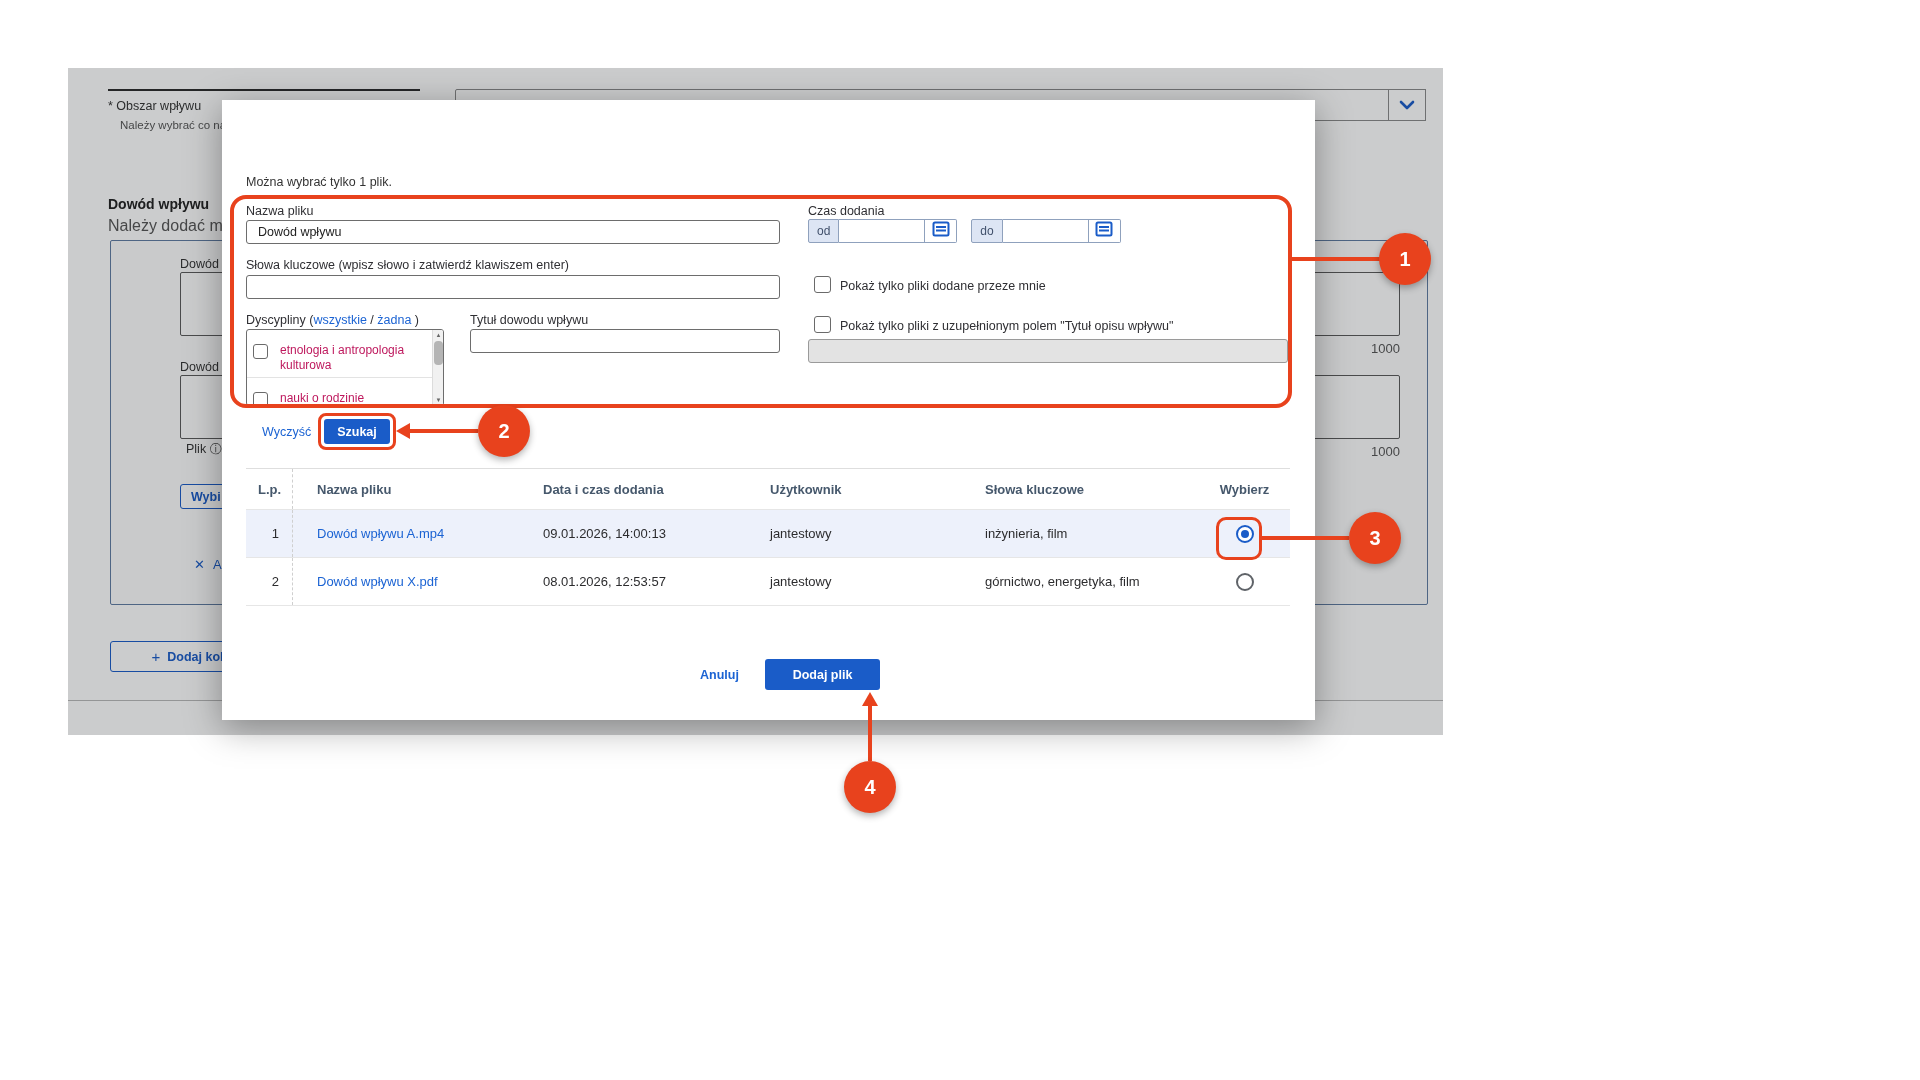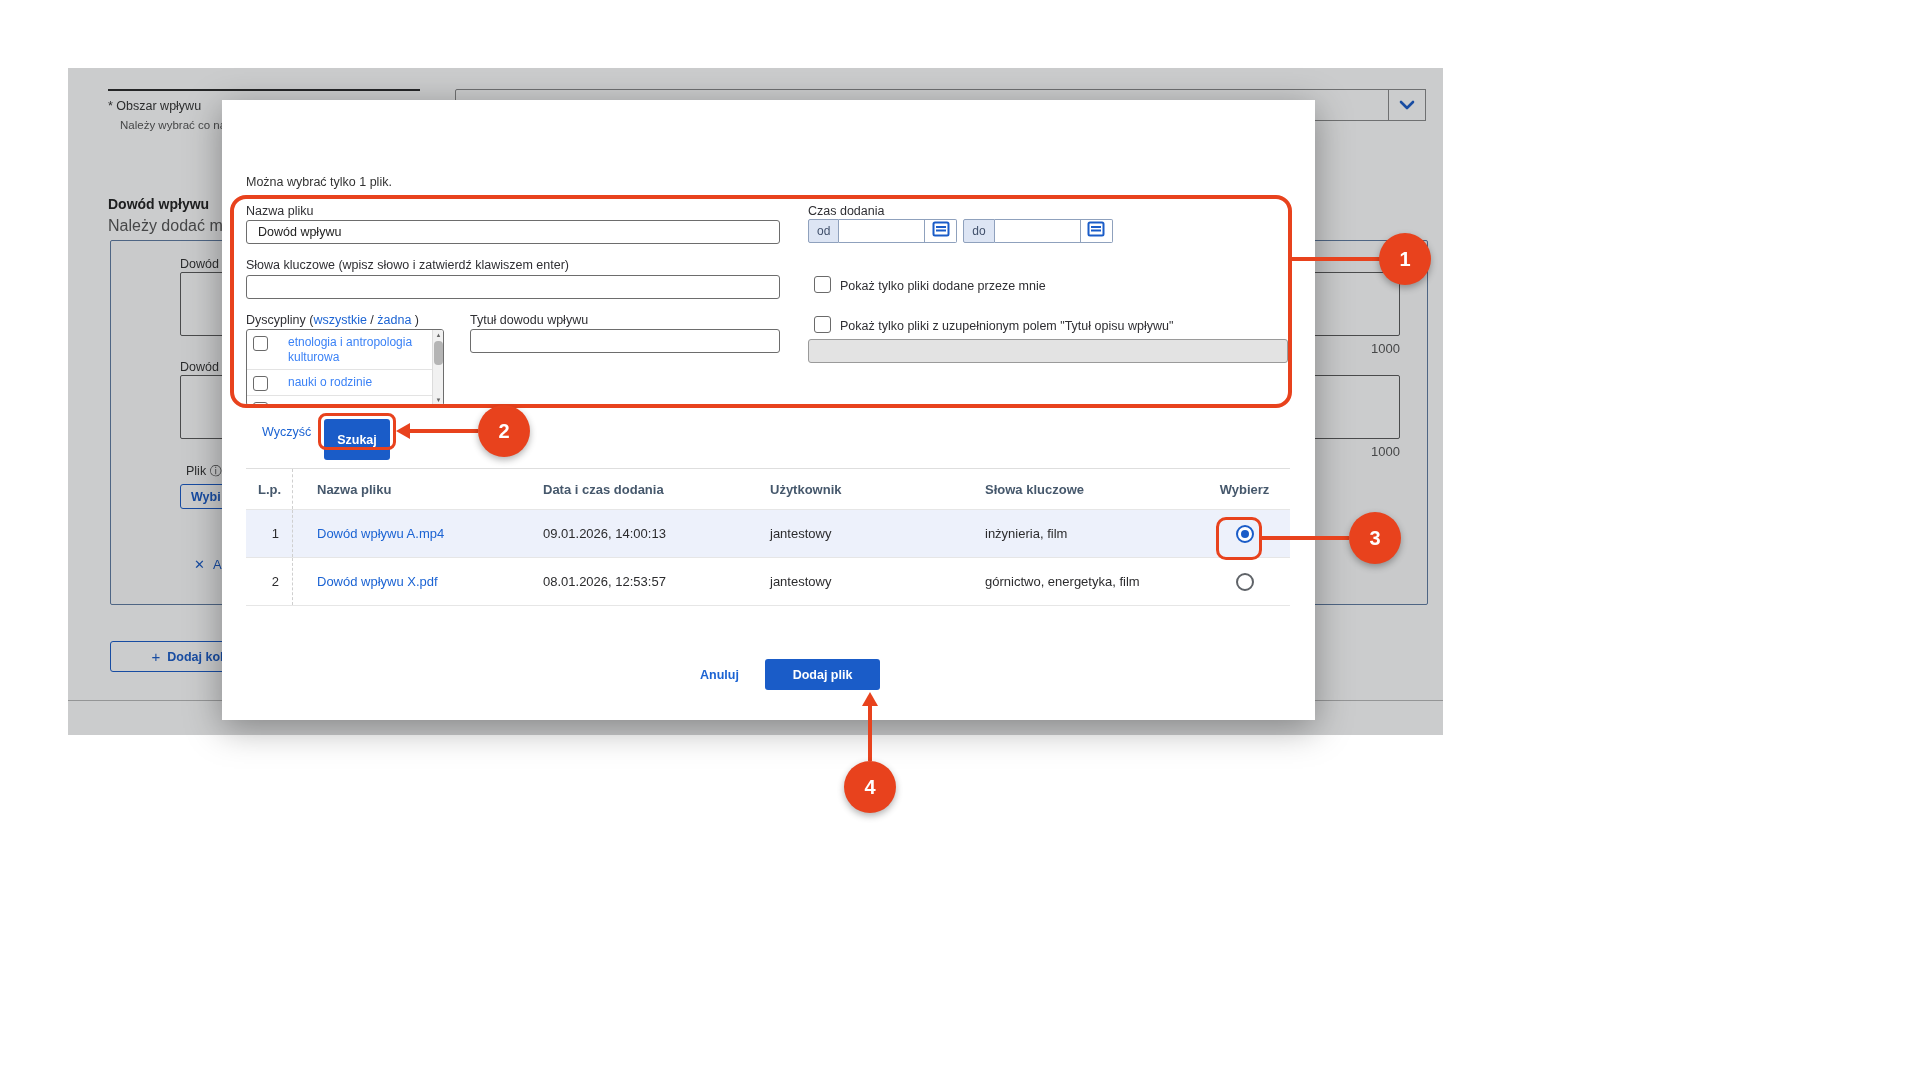--- a/index.html
+++ b/index.html
@@ -28,21 +28,21 @@
   .f-input { border:1px solid #6d6d6d; border-radius:3px; background:#fff; font-size:12.5px; color:#222; padding:0 11px; height:24px; font-family:"Liberation Sans", sans-serif; }
   .f-input:disabled, .f-input.disabled { background:#e3e3e3; border-color:#9a9a9a; }
   .link { color:#1b63d3; font-size:12.5px; text-decoration:none; cursor:pointer; }
   .btn-blue { background:#1a5cc8; color:#fff; border:none; border-radius:3px; font-size:12.5px; font-weight:700; font-family:"Liberation Sans", sans-serif; cursor:pointer; }
   .checkbox { width:17px; height:17px; border:1.6px solid #6a6a6a; border-radius:3px; background:#fff; }
   .date-group { display:flex; height:24px; }
   .date-seg { background:#dde5f4; border:1px solid #8fa1bd; border-radius:2px 0 0 2px; font-size:12px; color:#41506b; display:flex; align-items:center; padding:0 8px; }
   .date-input { width:86px; border:1px solid #8fa1bd; border-left:none; background:#fff; }
   .date-icon-btn { width:32px; border:1px solid #8fa1bd; border-left:none; border-radius:0 2px 2px 0; background:#fff; display:flex; align-items:center; justify-content:center; cursor:pointer; }
   .listbox { left:24px; top:229px; width:198px; height:77px; border:1px solid #6d6d6d; border-radius:3px; background:#fff; overflow:hidden; }
-  .list-item { display:flex; gap:20px; padding:5px 6px 4px 6px; font-size:12px; color:#3b82f6; line-height:1.25; border-bottom:1px solid #e3e3e3; }
+  .list-item { display:flex; gap:12px; padding:5px 6px 4px 6px; font-size:12px; color:#be185d; line-height:1.25; border-bottom:1px solid #e3e3e3;margin-top:8px; }
   .list-item .checkbox { flex:0 0 15px; width:15px; height:15px; margin-top:1px; }
   .scrollbar { position:absolute; right:0; top:0; width:11px; height:75px; background:#f1f1f1; border-left:1px solid #dcdcdc; }
   .scroll-arrow { position:absolute; left:0; width:11px; height:10px; font-size:6px; color:#666; text-align:center; line-height:10px; }
   .scroll-thumb { position:absolute; left:1px; top:11px; width:9px; height:24px; background:#b5b5b5; border-radius:4px; }
 
   
   .tbl { left:24px; top:368px; width:1044px; font-size:13px; color:#2c2c2e; }
   .tbl-row { display:grid; grid-template-columns:47px 226px 227px 215px 238px 1fr; align-items:center; min-height:48px; border-bottom:1px solid #e6e6e6; }
   .tbl-head { min-height:42px; border-top:1px solid #dedede; color:#46586c; font-weight:700; }
   .cell { padding-left:24px; }
@@ -86,21 +86,21 @@
   <div class="abs bg-panel"></div>
 
   <div class="abs lbl" style="left:112px; top:189px;">Dowód</div>
   <div class="abs bg-textarea" style="left:112px; top:204px; width:1220px; height:64px;"></div>
   <div class="abs bg-counter" style="left:1232px; top:273px; width:100px;">1000</div>
 
   <div class="abs lbl" style="left:112px; top:292px;">Dowód</div>
   <div class="abs bg-textarea" style="left:112px; top:307px; width:1220px; height:64px;"></div>
   <div class="abs bg-counter" style="left:1232px; top:376px; width:100px;">1000</div>
 
-  <div class="abs lbl" style="left:118px; top:395px;">
+  <div class="abs lbl" style="left:118px; top:373px;">
     <span>Plik</span>
     <span style="font-size:12px; color:#444;">ⓘ</span>
   </div>
   <button class="abs bg-btn" style="left:112px; top:416px; width:120px; height:25px; justify-content:flex-start; padding-left:10px;">
       <span>Wybi</span>
     </button>
 
   <div class="abs" style="left:126px; top:489px; font-size:13px; color:#1a5cc8; display:flex; gap:8px; align-items:center;">
     <span>✕</span>
     <span>A</span>
@@ -116,21 +116,21 @@
 
 <div id="backdrop" class="abs"></div>
 
 <div id="modal" class="abs">
   <div class="abs m-sub">Można wybrać tylko 1 plik.</div>
 
   <div class="abs f-label" style="left:24px; top:104px;">Nazwa pliku</div>
   <input class="abs f-input" style="left: 24px; top: 120px; width: 534px;" value="Dowód wpływu">
 
   <div class="abs f-label" style="left:586px; top:104px;">Czas dodania</div>
-  <div class="abs" style="left:586px; top:119px; display:flex; gap:6px;justify-content:flex-end;">
+  <div class="abs" style="left:586px; top:119px; display:flex; gap:14px;justify-content:flex-end;">
     <div class="date-group">
       <div class="date-seg">od</div>
       <input class="date-input" style="">
       <div class="date-icon-btn">
         <span>
           <svg width="18" height="16" viewBox="0 0 18 16">
               <rect x="1.5" y="1.5" width="15" height="13" rx="1.5" fill="none" stroke="#1a5cc8" stroke-width="2"></rect>
               <line x1="4" y1="6" x2="14" y2="6" stroke="#1a5cc8" stroke-width="2"></line>
               <line x1="4" y1="9.5" x2="14" y2="9.5" stroke="#1a5cc8" stroke-width="2"></line>
             </svg>
@@ -184,21 +184,21 @@
   </div>
 
   <div class="abs f-label" style="left:248px; top:213px;">Tytuł dowodu wpływu</div>
   <input class="abs f-input" style="left: 248px; top: 229px; width: 310px;">
 
   <div class="abs checkbox" style="left:592px; top:216px;"></div>
   <div class="abs f-label" style="left:618px; top:219px;">Pokaż tylko pliki z uzupełnionym polem "Tytuł opisu wpływu"</div>
   <input class="abs f-input disabled" style="left: 586px; top: 239px; width: 480px;" disabled="">
 
   <a class="abs link" style="left:40px; top:325px;">Wyczyść</a>
-  <button class="abs btn-blue" style="left:102px; top:319px; width:66px; height:41px;">Szukaj</button>
+  <button class="abs btn-blue" style="left:102px; top:319px; width:66px; height:25px;">Szukaj</button>
 
   <div class="abs tbl">
     <div class="tbl-row tbl-head">
       <div class="cell-lp">L.p.</div>
       <div class="cell">Nazwa pliku</div>
       <div class="cell">Data i czas dodania</div>
       <div class="cell">Użytkownik</div>
       <div class="cell">Słowa kluczowe</div>
       <div class="cell-wyb">Wybierz</div>
     </div>

